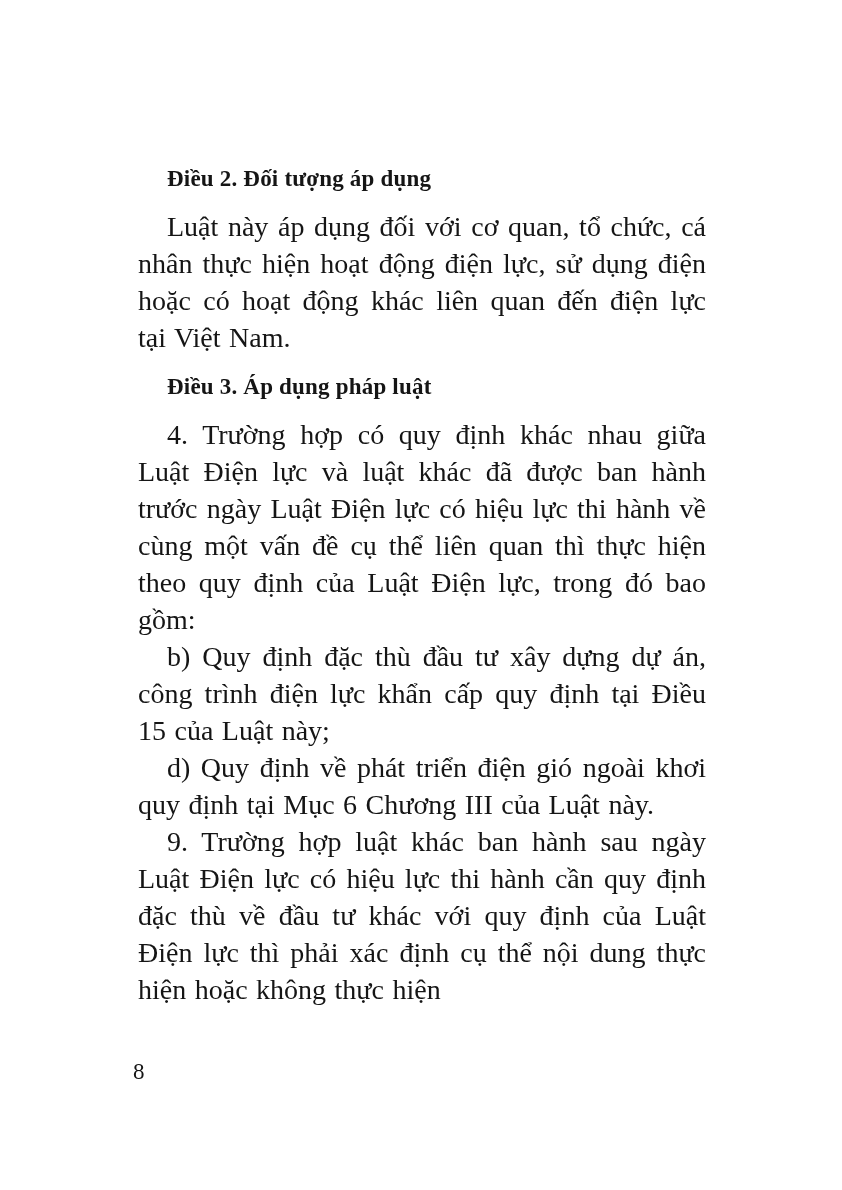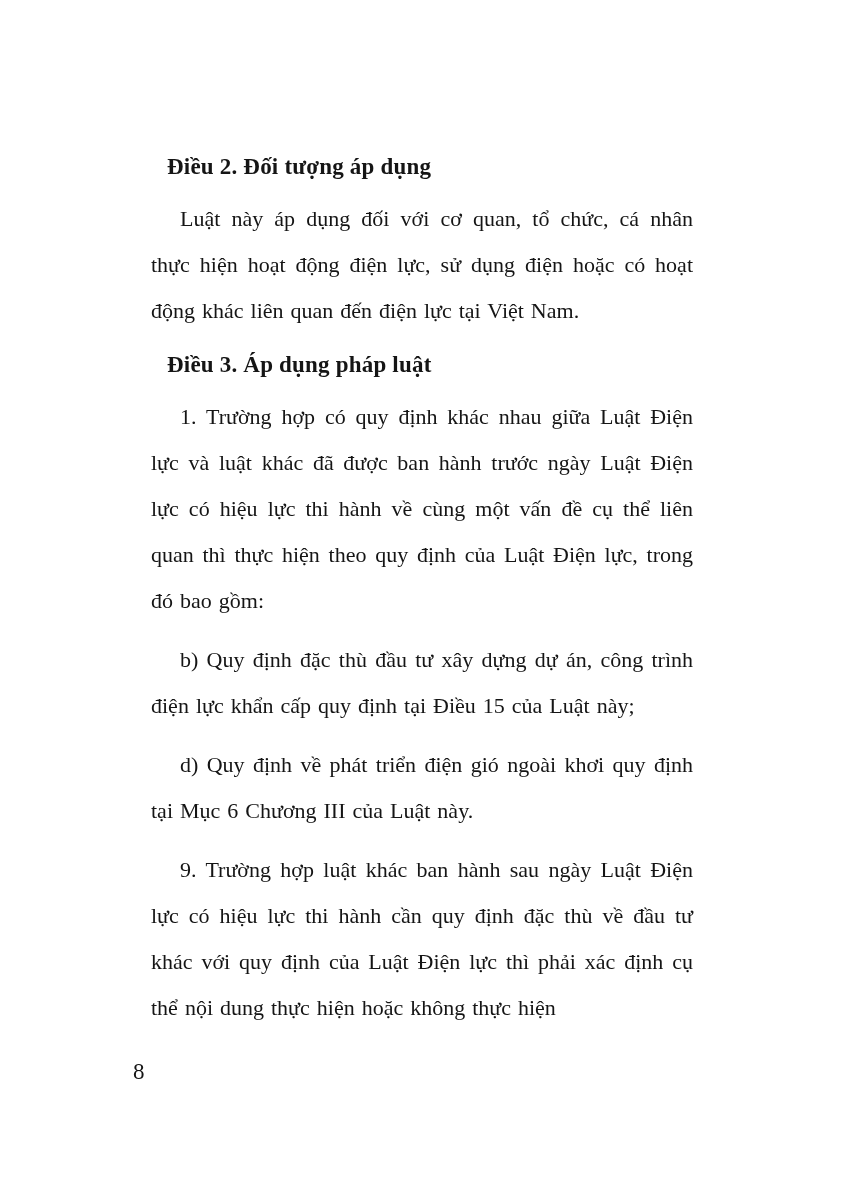--- a/index.html
+++ b/index.html
@@ -25,45 +25,45 @@
   }
   .content .heading {
     font-size: 23px;
     line-height: 33px;
     font-weight: bold;
     text-indent: 29px;
     margin: 14px 0 13px 0;
     letter-spacing: 0.2px;
   }
   .content .heading:first-child {
-    margin-top: 0;
+    margin-top: 12px;
   }
   .content .paragraph {
-    font-size: 22px;
-    line-height: 46px;
+    font-size: 28px;
+    line-height: 37px;
     text-align: justify;
     text-indent: 29px;
-    margin: 13px;
+    margin: 0;
     word-spacing: 1.5px;
   }
   .page-number {
     position: absolute;
     left: 133px;
     top: 1055px;
     font-size: 23px;
     line-height: 33px;
   }
 </style>
 </head>
 <body>
 
 <main class="page">
   <section class="content" id="doc-content">
       <h2 class="heading">Điều 2. Đối tượng áp dụng</h2>
       <p class="paragraph">Luật này áp dụng đối với cơ quan, tổ chức, cá nhân thực hiện hoạt động điện lực, sử dụng điện hoặc có hoạt động khác liên quan đến điện lực tại Việt Nam.</p>
       <h2 class="heading">Điều 3. Áp dụng pháp luật</h2>
-      <p class="paragraph">1. Trường hợp có quy định khác nhau giữa Luật Điện lực và luật khác đã được ban hành trước ngày Luật Điện lực có hiệu lực thi hành về cùng một vấn đề cụ thể liên quan thì thực hiện theo quy định của Luật Điện lực, trong đó bao gồm:</p>
+      <p class="paragraph">4. Trường hợp có quy định khác nhau giữa Luật Điện lực và luật khác đã được ban hành trước ngày Luật Điện lực có hiệu lực thi hành về cùng một vấn đề cụ thể liên quan thì thực hiện theo quy định của Luật Điện lực, trong đó bao gồm:</p>
       <p class="paragraph">b) Quy định đặc thù đầu tư xây dựng dự án, công trình điện lực khẩn cấp quy định tại Điều 15 của Luật này;</p>
       <p class="paragraph">d) Quy định về phát triển điện gió ngoài khơi quy định tại Mục 6 Chương III của Luật này.</p>
       <p class="paragraph">9. Trường hợp luật khác ban hành sau ngày Luật Điện lực có hiệu lực thi hành cần quy định đặc thù về đầu tư khác với quy định của Luật Điện lực thì phải xác định cụ thể nội dung thực hiện hoặc không thực hiện</p>
     </section>
   <div class="page-number">8</div>
 </main>
 
 </body></html>

